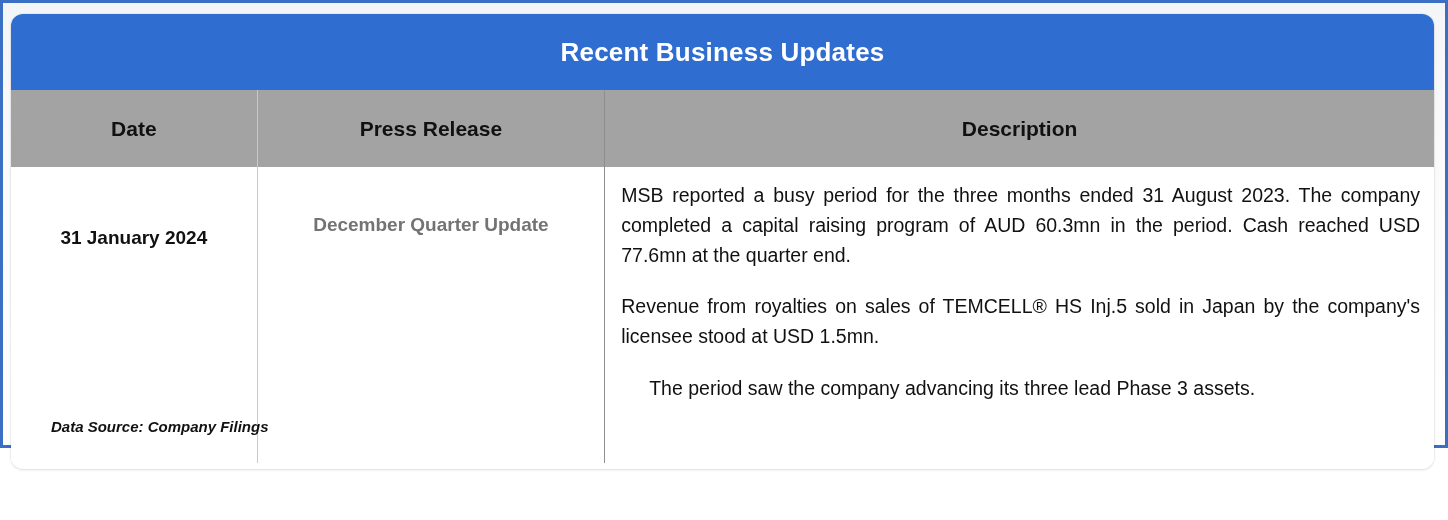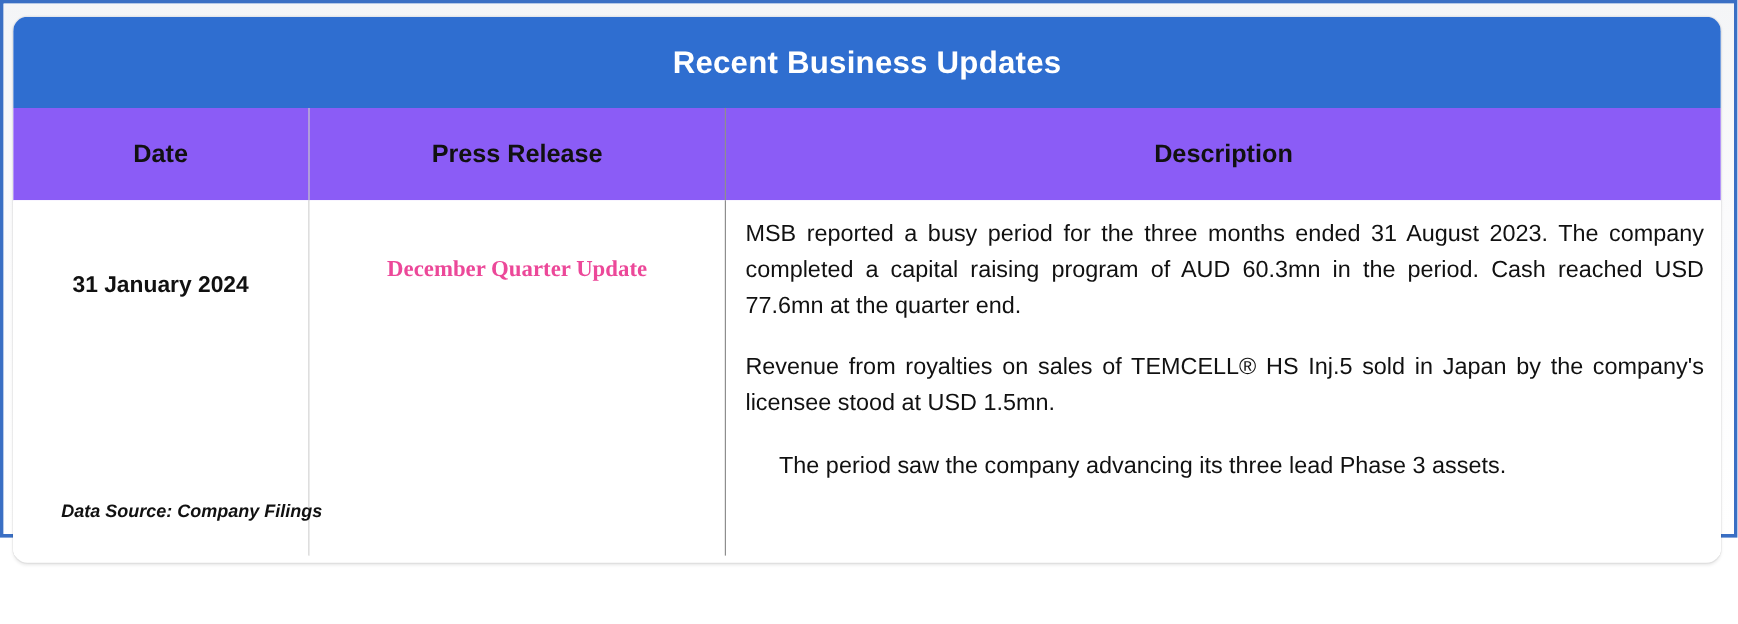--- a/index.html
+++ b/index.html
@@ -61,21 +61,21 @@
   }
 
   .table {
     display: block;
     width: 100%;
     background: #ffffff;
   }
 
   .head-row {
     display: flex;
-    background: #8b5cf6;
+    background: #a3a3a3;
     height: 77px;
   }
   .head-cell {
     display: flex;
     align-items: center;
     justify-content: center;
     font-size: 21px;
     font-weight: bold;
     color: #111111;
     box-sizing: border-box;
@@ -114,24 +114,23 @@
     color: #111111;
     text-align: center;
   }
   .cell-press {
     display: flex;
     align-items: flex-start;
     justify-content: center;
     padding: 44px 34px 0 34px;
     font-size: 19px;
     font-weight: bold;
-    color: #ec4899;
+    color: #737373;
     text-align: center;
     line-height: 1.5;
-    font-family: Liberation Serif, serif;
   }
   .cell-desc {
     padding: 14px 14px 14px 16px;
   }
   .cell-desc p {
     margin: 0 0 22px 0;
     font-size: 19.5px;
     line-height: 1.53;
     color: #111111;
     text-align: justify;

